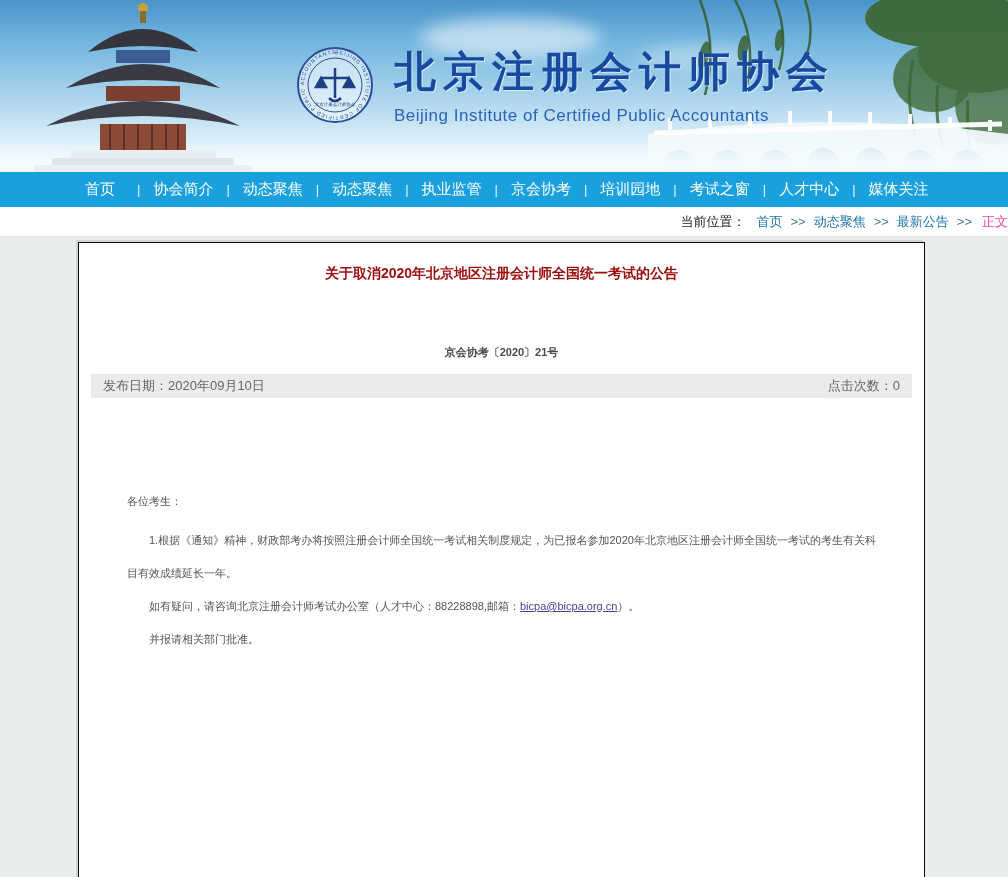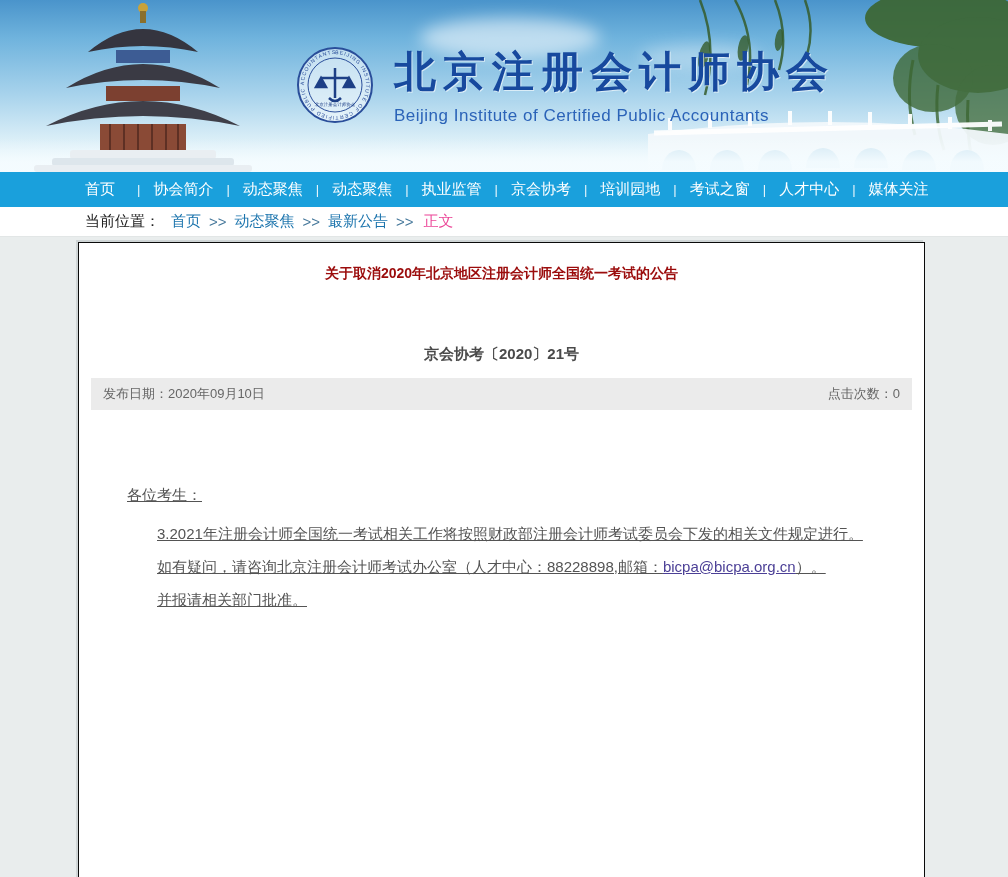--- a/index.html
+++ b/index.html
@@ -34,49 +34,50 @@
     height:35px; background:#1aa0dc; color:#fff;
     display:flex; align-items:center; padding-left:72px; font-size:15px;
   }
   .main-nav a{ color:#fff; text-decoration:none; padding:0 13px; white-space:nowrap; cursor:pointer; }
   .main-nav a:first-child{ padding-right:22px; }
   .main-nav .nav-divider{ color:rgba(255,255,255,.9); font-size:13px; }
 
   
   .breadcrumb-bar{
     height:30px; background:#ffffff; display:flex; align-items:center;
-    padding-left:85px; font-size:15px; color:#333;
+    padding-left:85px; font-size:13px; color:#333;
     border-bottom:1px solid #e2e6e6;
+    justify-content:flex-end;
   }
   .breadcrumb-bar .crumb-label{ color:#222; margin-right:6px; }
   .breadcrumb-bar a{ color:#1b74ad; text-decoration:none; margin:0 5px; cursor:pointer; }
   .breadcrumb-bar .crumb-sep{ color:#46789b; margin:0 3px; }
   .breadcrumb-bar .crumb-current{ color:#ec4899; margin-left:7px; }
 
   
   .page-body{ padding:5px 0 0 0; }
   .content-box{
     width:847px; margin:0 auto 0 78px; background:#fff;
     border:1px solid #0a0a0a; min-height:700px;
     box-shadow:-2px -2px 0 rgba(160,170,172,.35);
     padding-bottom:40px;
   }
   .article-title{
     margin-top:22px; text-align:center; font-size:14px; font-weight:bold; color:#9b0c0c;
   }
   .doc-number{
-    margin-top:62px; text-align:center; font-size:15px; font-weight:bold; color:#4a4a4a;
+    margin-top:62px; text-align:center; font-size:11px; font-weight:bold; color:#4a4a4a;
   }
   .meta-bar{
-    margin:14px 12px 0 12px; height:32px; background:#ebebeb;
+    margin:14px 12px 0 12px; height:24px; background:#ebebeb;
     display:flex; align-items:center; justify-content:space-between;
     padding:0 12px; font-size:13px; color:#666;
   }
   .article-body{
-    margin:68px 48px 0 48px; font-size:15px; color:#545454; line-height:33px;text-decoration:underline;
+    margin:87px 48px 0 48px; font-size:11px; color:#545454; line-height:33px;
   }
   .article-body p{ text-align:justify; }
   .article-body p.indent{ text-indent:2em; }
   .article-body a{ color:#4b3f96; text-decoration:underline; cursor:pointer; }
   .salutation{ margin-bottom:6px; }
 </style>
 </head>
 <body>
 
 <header class="site-header">
@@ -233,19 +234,19 @@
 
     <div class="doc-number">京会协考〔2020〕21号</div>
 
     <div class="meta-bar">
       <span>发布日期：2020年09月10日</span>
       <span>点击次数：0</span>
     </div>
 
     <div class="article-body">
       <p class="salutation">各位考生：</p>
-      <p class="indent">3.2021年注册会计师全国统一考试相关工作将按照财政部注册会计师考试委员会下发的相关文件规定进行。</p>
+      <p class="indent">1.根据《通知》精神，财政部考办将按照注册会计师全国统一考试相关制度规定，为已报名参加2020年北京地区注册会计师全国统一考试的考生有关科目有效成绩延长一年。</p>
       <p class="indent"><span>如有疑问，请咨询北京注册会计师考试办公室（人才中心：88228898,邮箱：</span><a>bicpa@bicpa.org.cn</a><span>）。</span></p>
       <p class="indent">并报请相关部门批准。</p>
     </div>
 
   </div>
 </div>
 
 </body></html>

